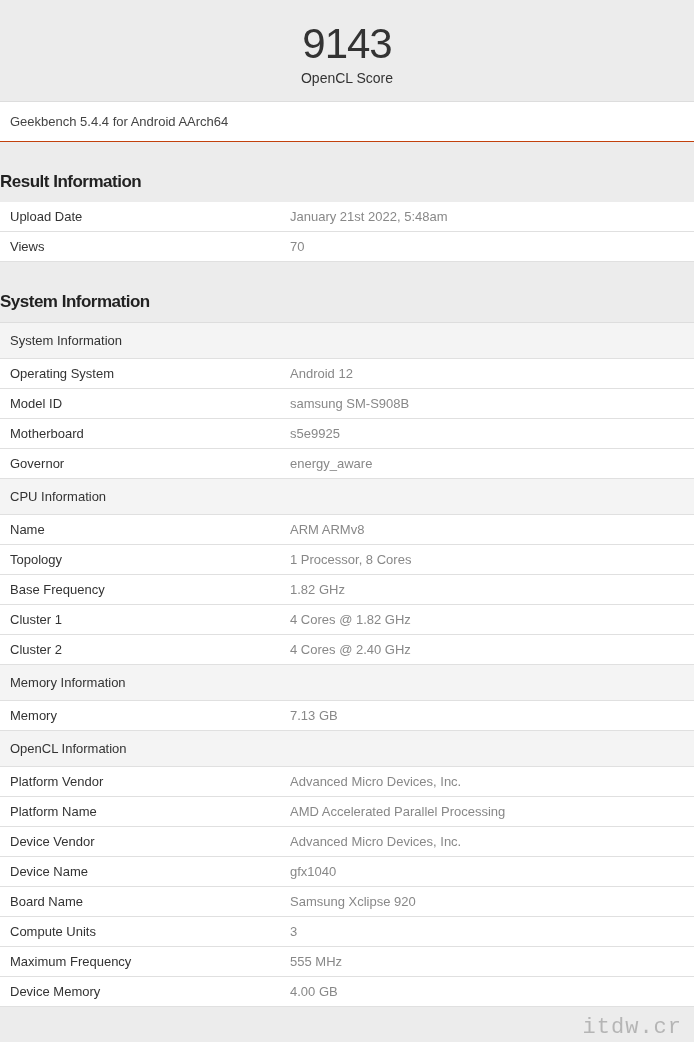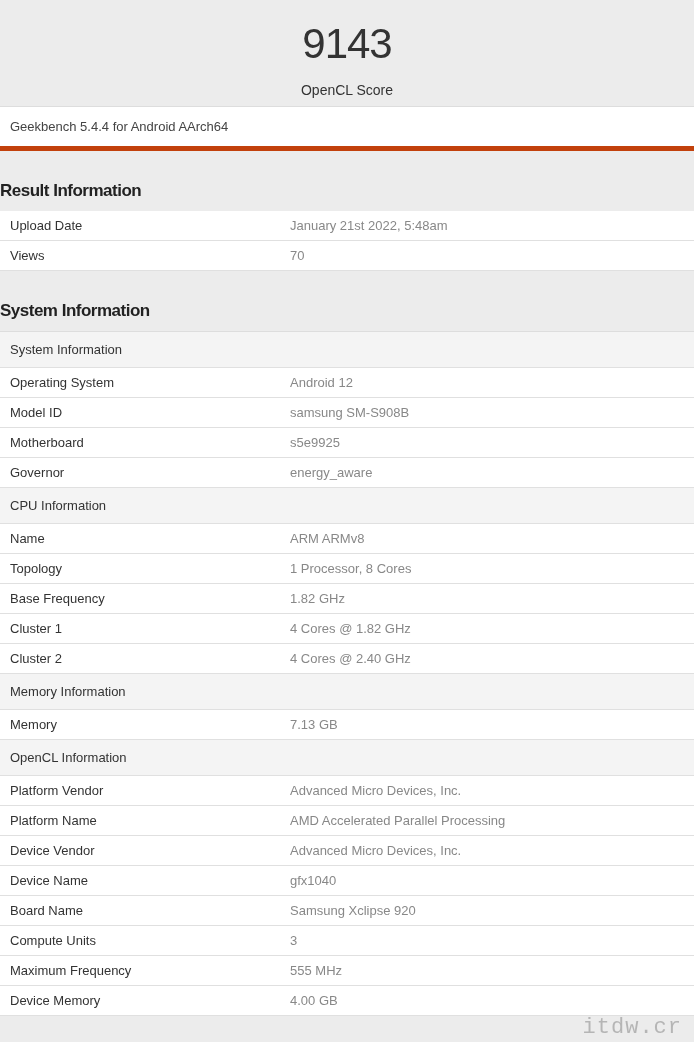--- a/index.html
+++ b/index.html
@@ -8,41 +8,41 @@
       box-sizing: border-box;
     }
     body {
       font-family: -apple-system, BlinkMacSystemFont, "Helvetica Neue", Arial, sans-serif;
       background: #ececec;
       color: #333;
       width: 694px;
     }
     .score-header {
       text-align: center;
-      padding: 20px 0 8px 0;
+      padding: 20px 0 15px 0;
       background: #ececec;
     }
     .score-number {
       font-size: 42px;
       font-weight: 400;
       color: #333;
       letter-spacing: -1px;
     }
     .score-label {
       font-size: 14px;
       color: #333;
-      margin-top: 14px;
+      margin-top: 2px;
     }
     .version-bar {
       background: #fff;
       padding: 12px 10px;
       font-size: 13px;
       color: #444;
       border-top: 1px solid #ddd;
-      border-bottom: 5px solid #c2410c;
+      border-bottom: 1px solid #c2410c;
     }
     .section-heading {
       font-size: 17px;
       font-weight: 700;
       color: #222;
       padding: 30px 0 10px 0;
       letter-spacing: -0.5px;
     }
     .info-table {
       width: 100%;

